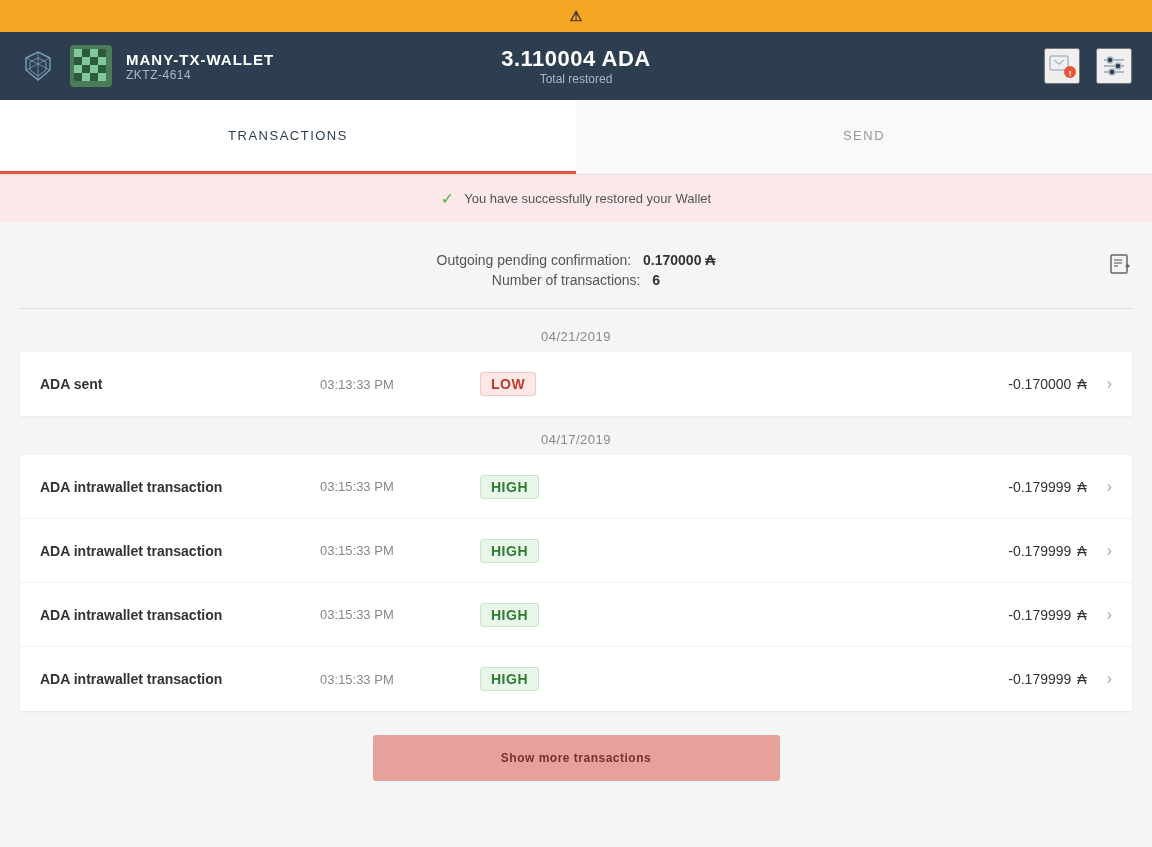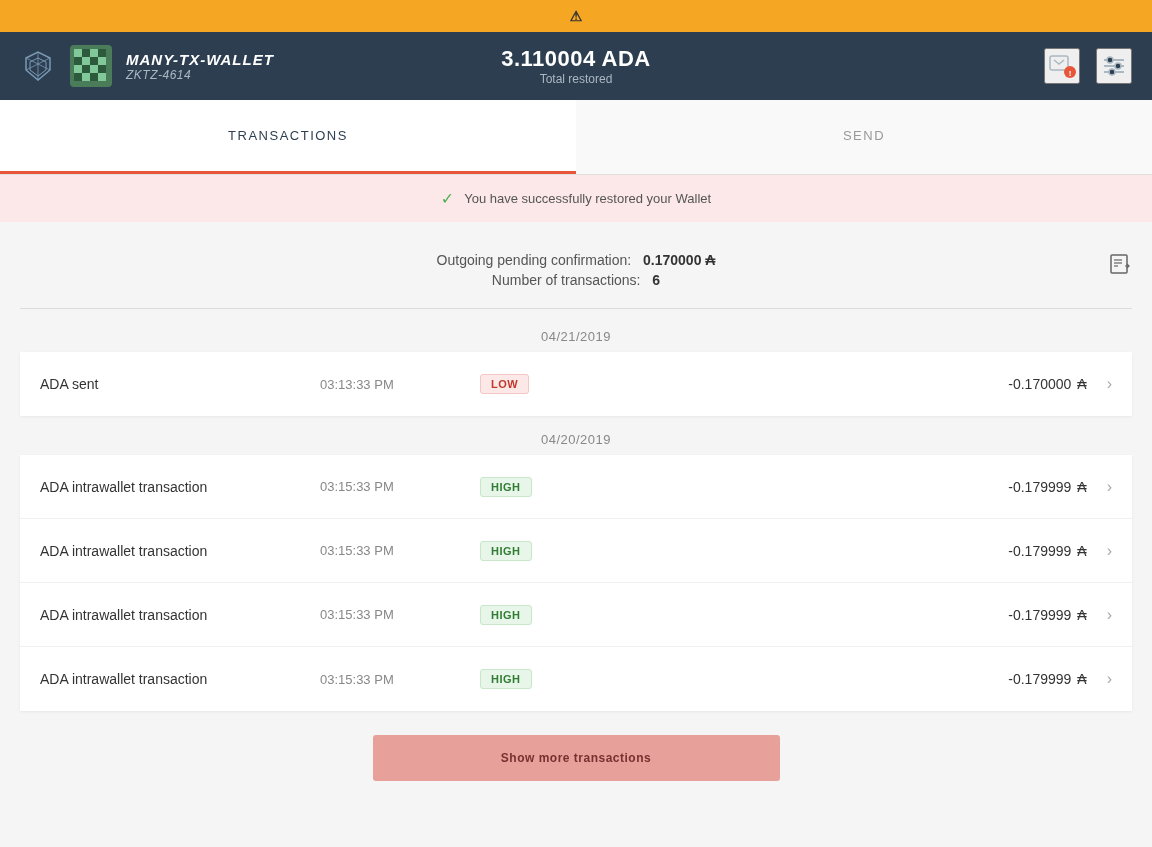--- a/index.html
+++ b/index.html
@@ -35,21 +35,20 @@
       display: flex;
       align-items: center;
       padding: 0 20px;
       height: 68px;
     }
     .header-left {
       display: flex;
       align-items: center;
       gap: 14px;
       flex: 1;
-      font-style: italic;
     }
     .yoroi-logo {
       width: 36px;
       height: 36px;
       display: flex;
       align-items: center;
       justify-content: center;
     }
     .wallet-icon {
       width: 42px;
@@ -205,35 +204,35 @@
       border-bottom: 1px solid #f0f0f0;
       cursor: pointer;
     }
     .tx-row:last-child {
       border-bottom: none;
     }
     .tx-label {
       flex: 0 0 280px;
       font-size: 14px;
       color: #333;
-      font-weight: 400;
+      font-weight: 700;
     }
     .tx-time {
       flex: 0 0 160px;
       font-size: 13px;
       color: #888;
     }
     .tx-badge {
       flex: 0 0 100px;
     }
     .badge {
       display: inline-block;
       padding: 3px 10px;
       border-radius: 3px;
-      font-size: 11px;
+      font-size: 14px;
       font-weight: 700;
       letter-spacing: 0.5px;
       text-transform: uppercase;
     }
     .badge-low {
       background: #fde8e8;
       color: #c0392b;
       border: 1px solid #f5c6c6;
     }
     .badge-high {
@@ -405,21 +404,21 @@
         <span class="badge badge-low">LOW</span>
       </div>
       <div class="tx-amount">
         <span>-0.170000</span>
         <span>₳</span>
         <span class="tx-expand">›</span>
       </div>
     </div>
   </div>
 
-  <div class="date-separator">04/20/2019</div>
+  <div class="date-separator">04/17/2019</div>
   <div class="tx-group">
 
     <div class="tx-row">
       <div class="tx-label">ADA intrawallet transaction</div>
       <div class="tx-time">03:15:33 PM</div>
       <div class="tx-badge">
         <span class="badge badge-high">HIGH</span>
       </div>
       <div class="tx-amount">
         <span>-0.179999</span>

